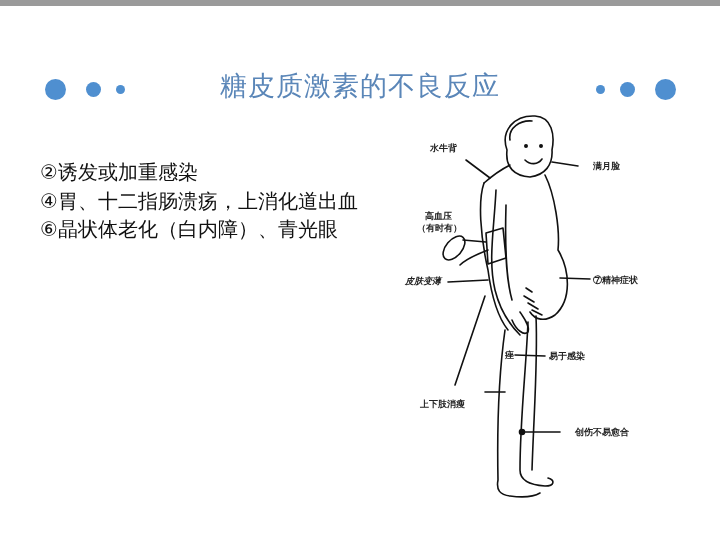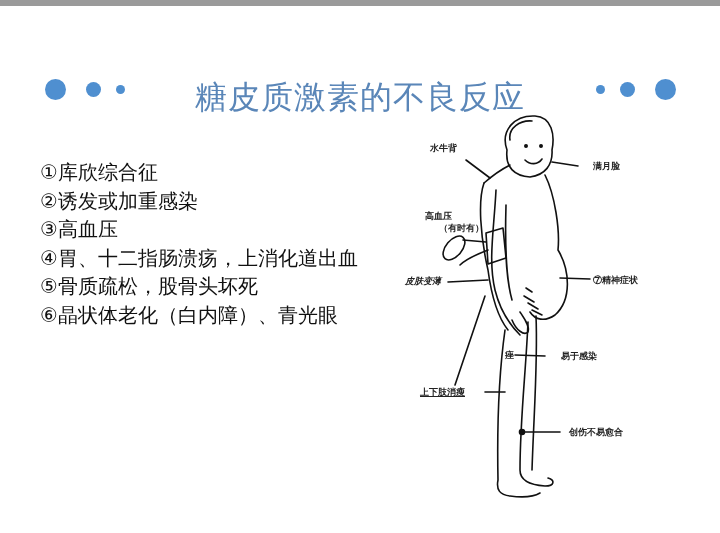--- a/index.html
+++ b/index.html
@@ -9,21 +9,21 @@
     font-family: "DejaVu Sans", "Liberation Sans", sans-serif;
   }
   .top-bar {
     position: absolute; left: 0; top: 0; width: 720px; height: 6px;
     background: #9a9a9a;
   }
   .dot { position: absolute; border-radius: 50%; background: #4f8fd0; }
   .title {
     position: absolute; left: 150px; top: 68px; width: 420px; text-align: center;
     font-family: "DejaVu Serif", "Liberation Serif", serif;
-    font-size: 32px; color: #5a86b8; letter-spacing: 1px; white-space: nowrap; margin-top: 8px;
+    font-size: 27px; color: #5a86b8; letter-spacing: 1px; white-space: nowrap;
   }
   .list {
     position: absolute; left: 40px; top: 158px; margin: 0; padding: 0; list-style: none;
   }
   .list li {
     font-size: 20px; line-height: 28.5px; color: #111; white-space: nowrap;
   }
   .figure { position: absolute; left: 405px; top: 110px; width: 290px; height: 410px; }
   .figure svg { width: 100%; height: 100%; }
   .lbl {
@@ -40,25 +40,22 @@
 <div class="dot" style="left:86px;top:82px;width:15px;height:15px;"></div>
 <div class="dot" style="left:116px;top:85px;width:9px;height:9px;"></div>
 
 <div class="title">糖皮质激素的不良反应</div>
 
 <div class="dot" style="left:596px;top:85px;width:9px;height:9px;"></div>
 <div class="dot" style="left:620px;top:82px;width:15px;height:15px;"></div>
 <div class="dot" style="left:655px;top:79px;width:21px;height:21px;"></div>
 
 <ul class="list">
-  <li>①库欣综合征</li>
   <li>②诱发或加重感染</li>
-  <li>③高血压</li>
   <li>④胃、十二指肠溃疡，上消化道出血</li>
-  <li>⑤骨质疏松，股骨头坏死</li>
   <li>⑥晶状体老化（白内障）、青光眼</li>
 </ul>
 
 <div class="figure">
   <svg viewBox="405 110 290 410" fill="none" stroke="#111" stroke-width="1.6" stroke-linecap="round" stroke-linejoin="round">
 
     <path d="M507 150 C500 130 515 115 535 116 C552 117 555 135 552 150 C553 165 545 175 530 177 C515 176 505 168 507 150 Z"></path>
     <path d="M510 140 C508 128 520 120 532 121"></path>
     <path d="M525 160 C530 165 538 165 542 159"></path>
     <circle cx="526" cy="146" r="1.2" fill="#111"></circle>
@@ -92,20 +89,20 @@
     <path d="M448 282 L488 280"></path>
     <path d="M560 278 L590 279"></path>
     <path d="M515 355 L545 356"></path>
     <path d="M455 385 L485 296"></path>
     <path d="M485 392 L505 392"></path>
     <path d="M524 432 L560 432"></path>
   </svg>
   <span class="lbl" style="left:25px;top:32px;">水牛背</span>
   <span class="lbl" style="left:168px;top:50px;padding-left:20px;">满月脸</span>
   <span class="lbl" style="left:20px;top:100px;">高血压</span>
-  <span class="lbl" style="left:12px;top:112px;margin-left:22px;">（有时有）</span>
+  <span class="lbl" style="left:12px;top:112px;">（有时有）</span>
   <span class="lbl" style="left:0px;top:165px;font-style:italic;">皮肤变薄</span>
   <span class="lbl" style="left:188px;top:164px;">⑦精神症状</span>
   <span class="lbl" style="left:100px;top:239px;">痤</span>
-  <span class="lbl" style="left:156px;top:240px;">易于感染</span>
-  <span class="lbl" style="left:15px;top:276px;text-decoration:underline;">上下肢消瘦</span>
-  <span class="lbl" style="left:164px;top:316px;">创伤不易愈合</span>
+  <span class="lbl" style="left:144px;top:240px;">易于感染</span>
+  <span class="lbl" style="left:15px;top:288px;">上下肢消瘦</span>
+  <span class="lbl" style="left:170px;top:316px;">创伤不易愈合</span>
 </div>
 
 </body></html>

